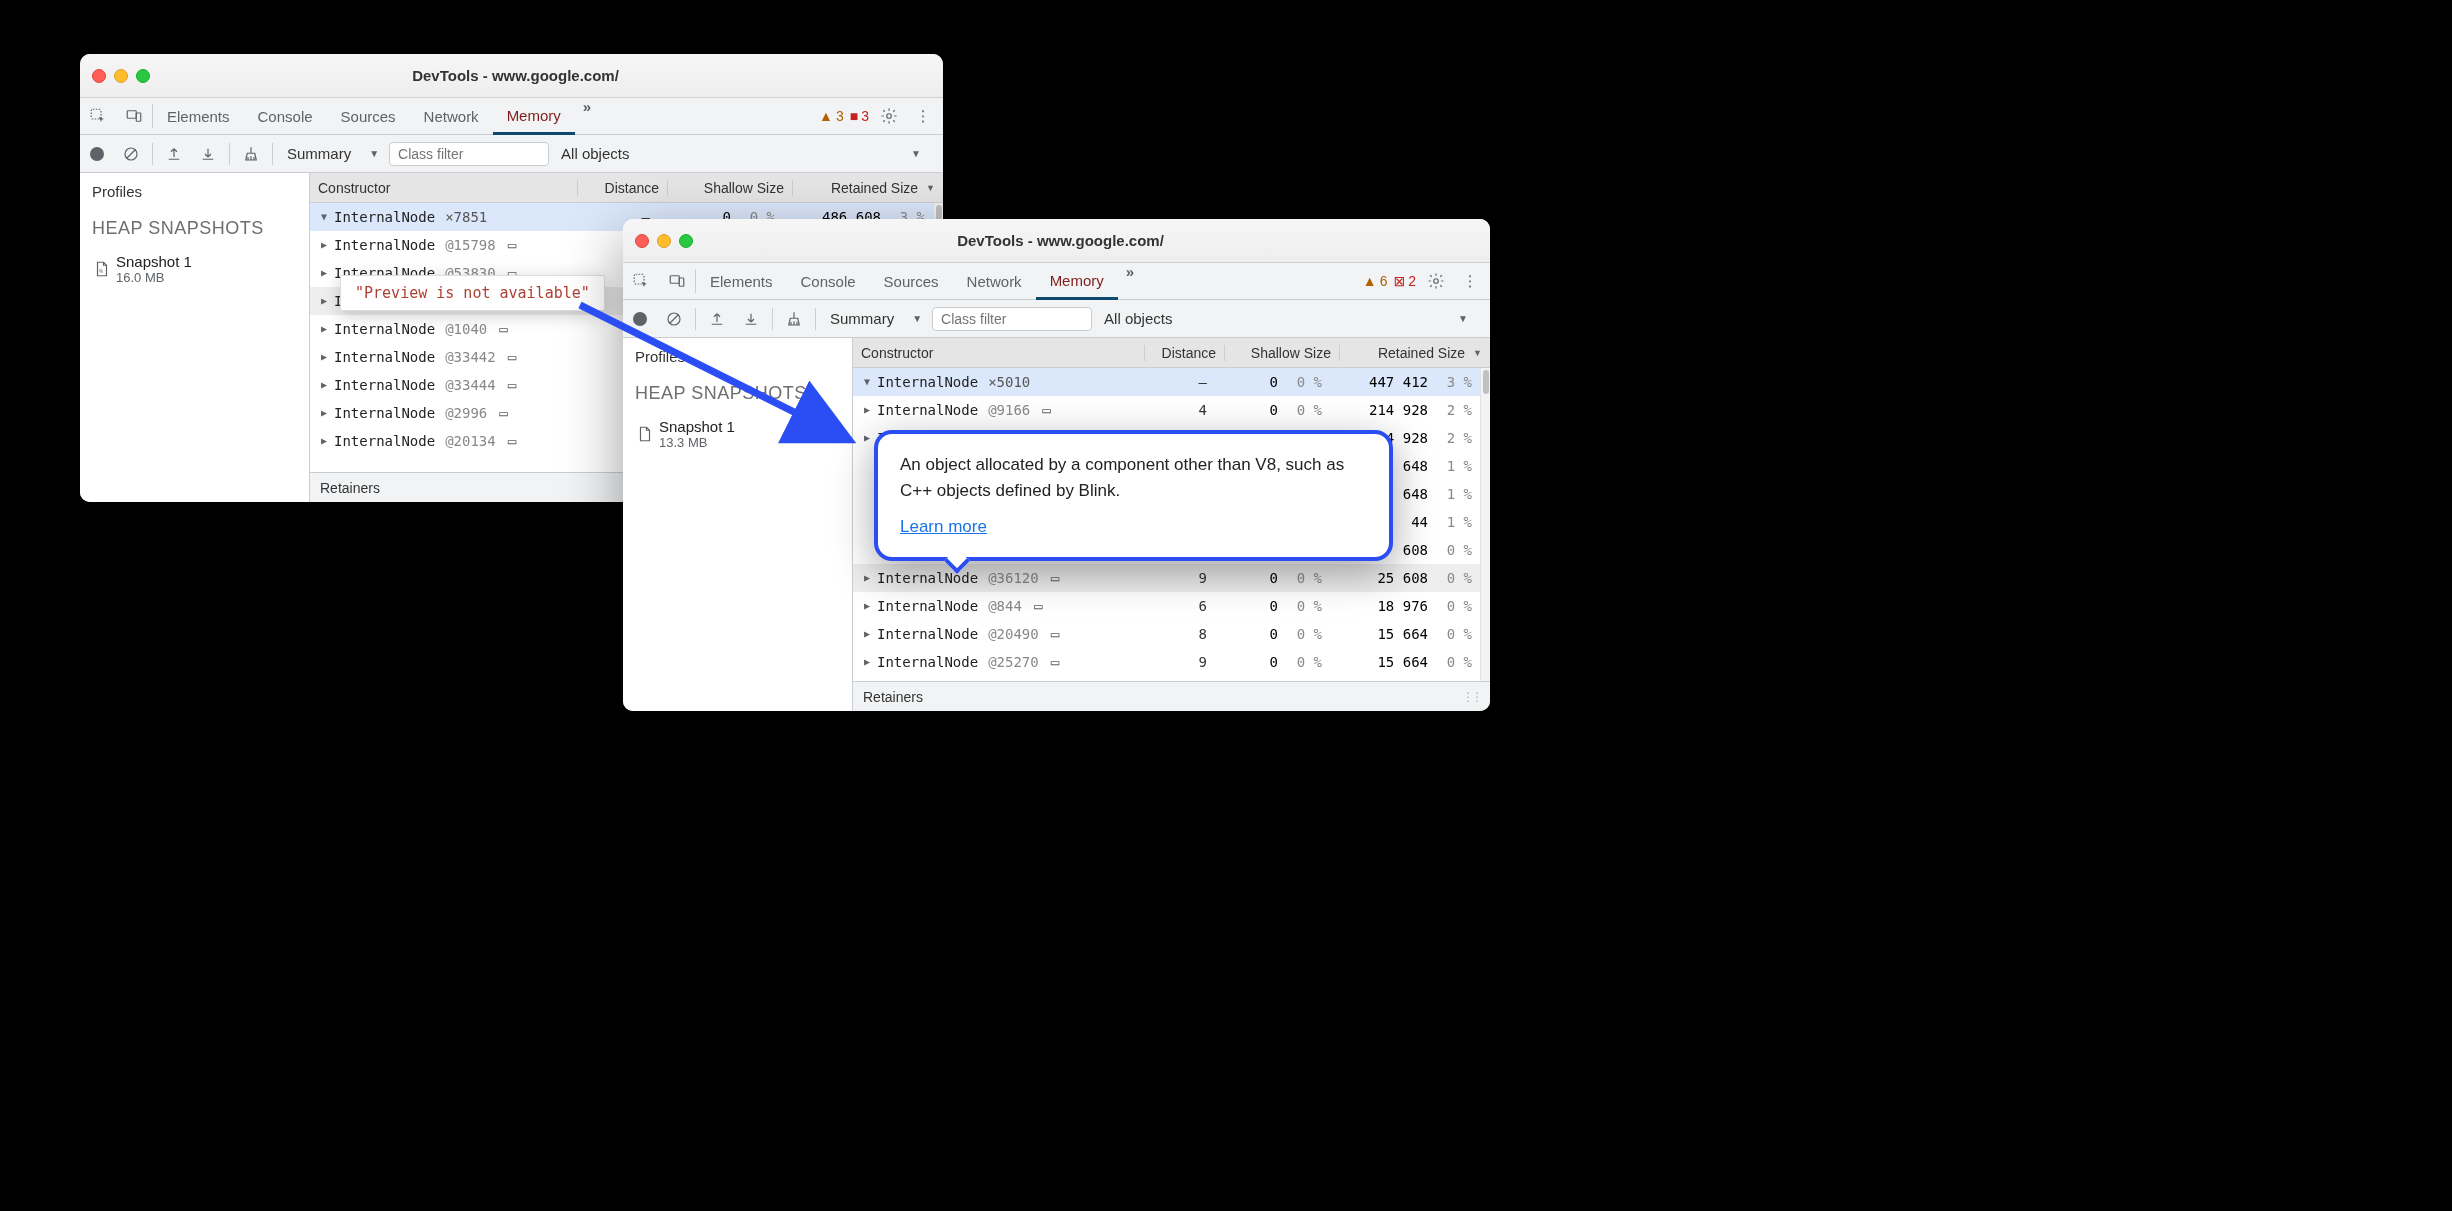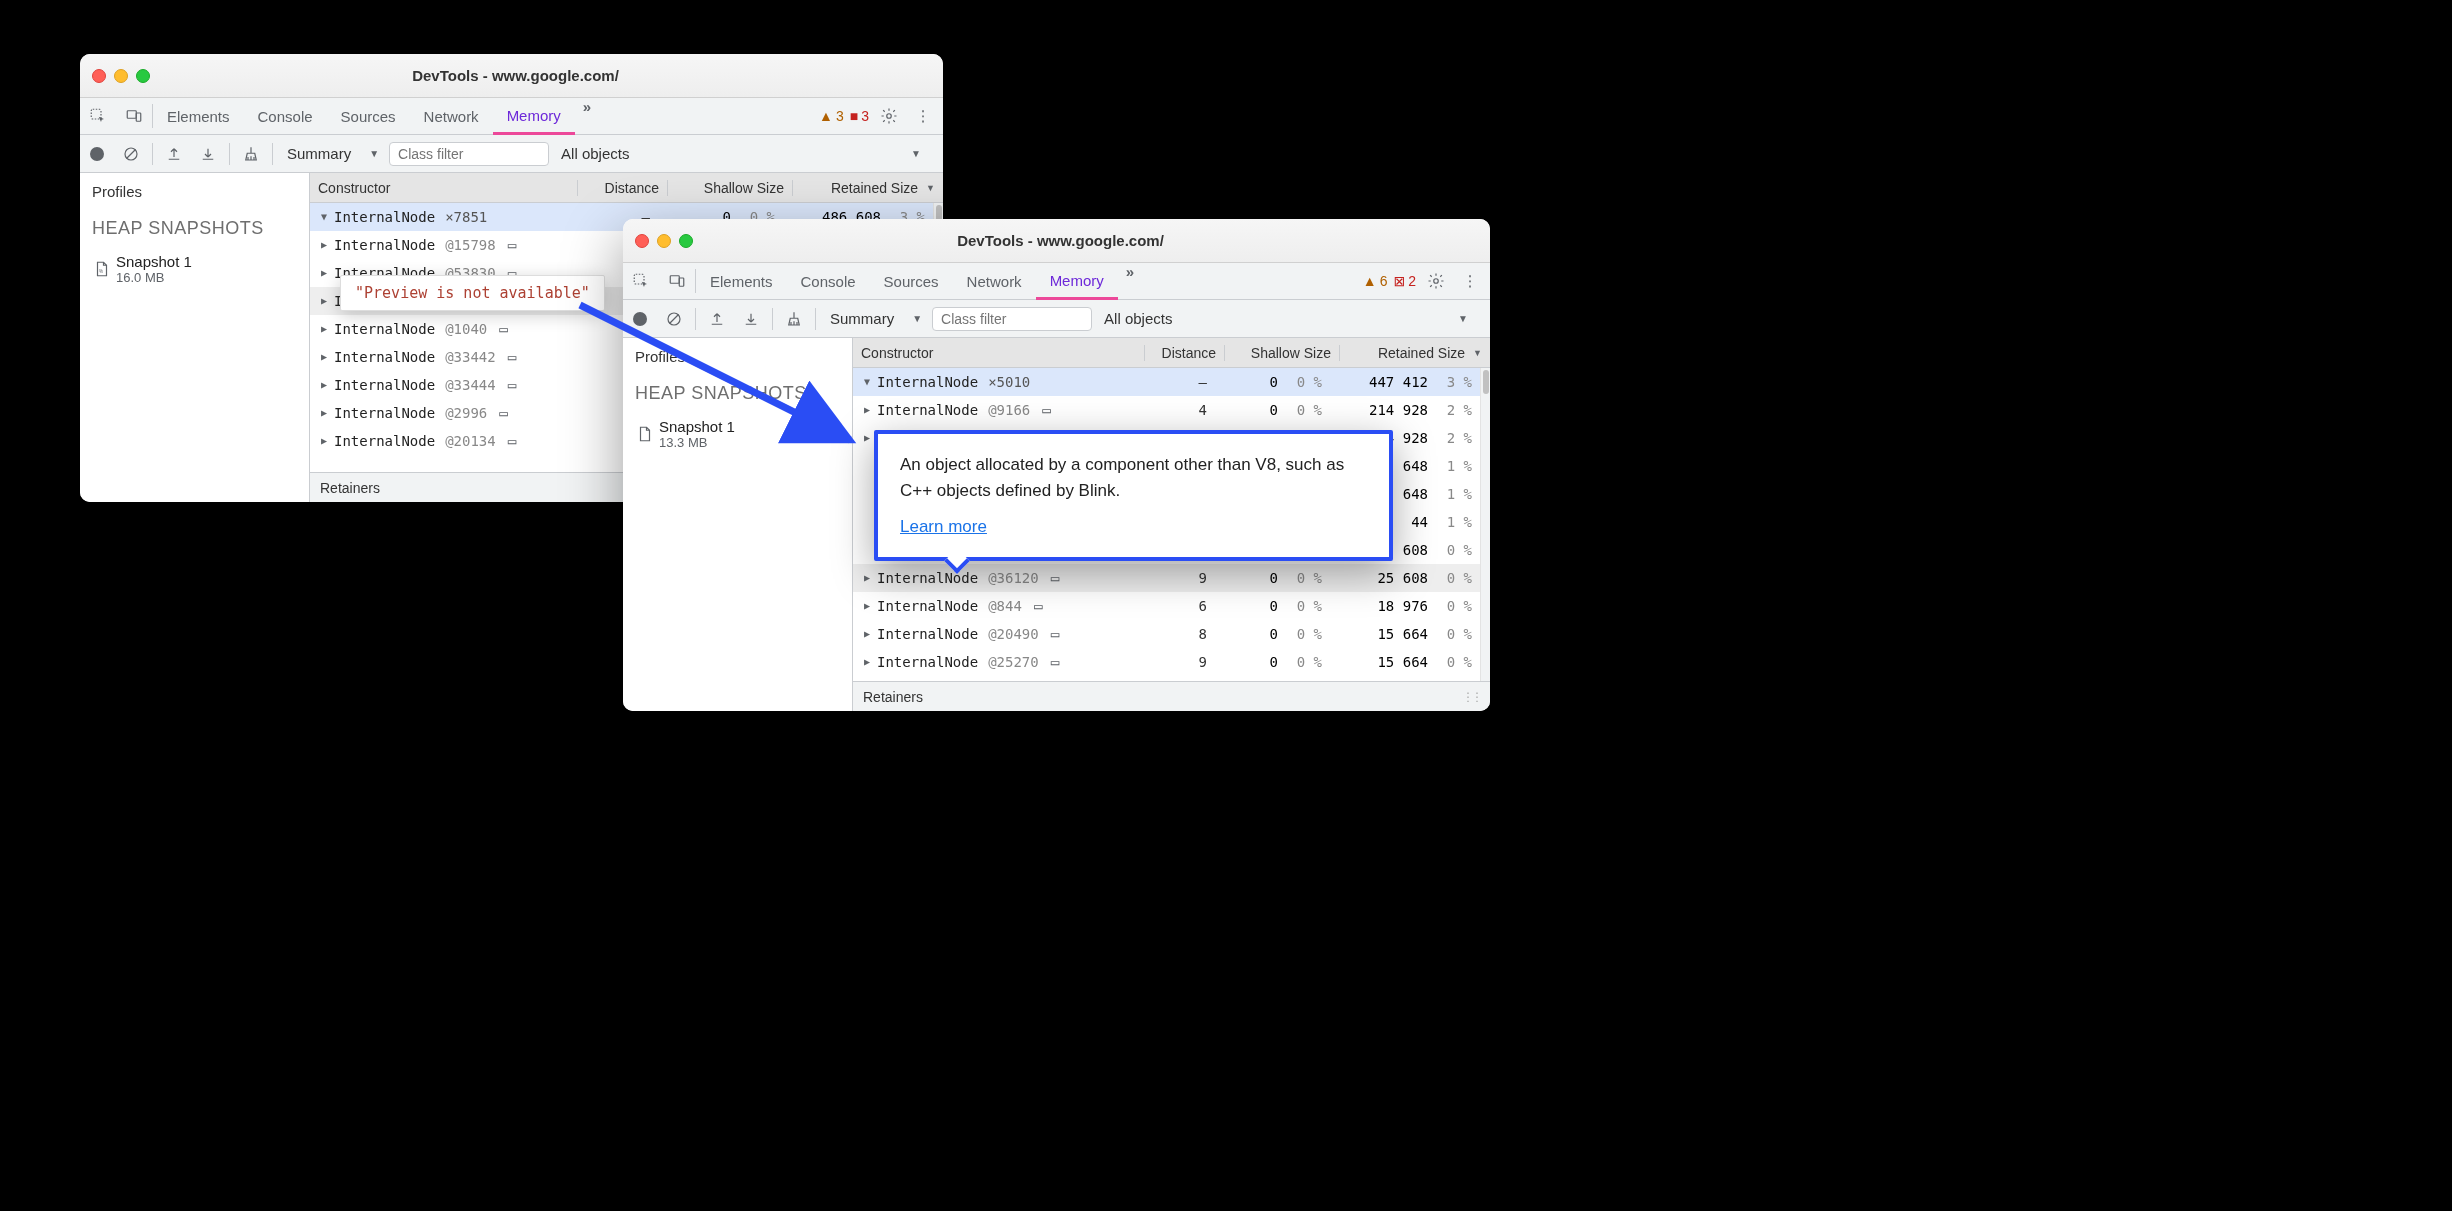--- a/index.html
+++ b/index.html
@@ -53,22 +53,22 @@
   color:#5f6368;
 }
 .tabbar .divider { width:1px; background:#cacdd1; margin:6px 0; }
 .tab {
   padding: 0 14px;
   display:flex;
   align-items:center;
   cursor:pointer;
 }
 .tab.active {
-  color:#6d28d9;
-  border-bottom: 3px solid #ec4899;
+  color:#7f1d1d;
+  border-bottom: 3px solid #0c4a6e;
   margin-bottom:-1px;
 }
 .tabbar .right { margin-left:auto; display:flex; align-items:center; padding-right:6px; gap:6px; }
 .warn { color:#b06000; font-size:14px; display:flex; align-items:center; gap:3px; }
 .err { color:#c5221f; font-size:14px; display:flex; align-items:center; gap:3px; }
 .gear, .kebab { width:28px; display:flex; align-items:center; justify-content:center; color:#5f6368;}
 
 .toolbar {
   height:38px;
   border-bottom:1px solid #cacdd1;
@@ -157,21 +157,21 @@
   padding:8px 14px;
   border:1px solid #ddd;
   box-shadow: 0 4px 18px rgba(0,0,0,.2);
   border-radius:2px;
 }
 
 .popover {
   position:absolute;
   background:#fff;
   border: 4px solid #2a4df4;
-  border-radius: 2px;
+  border-radius: 18px;
   padding: 18px 22px 20px 22px;
   font-size:17px;
   color:#222;
   box-shadow: 0 12px 40px rgba(0,0,0,.35);
   max-width: 520px;
 }
 .popover a { color:#1a73e8; text-decoration: underline; }
 .popover .tail {
   position:absolute; width:18px; height:18px; background:#fff; border-left:4px solid #2a4df4; border-bottom:4px solid #2a4df4;
   transform: rotate(-45deg); bottom:-13px; left:70px;

